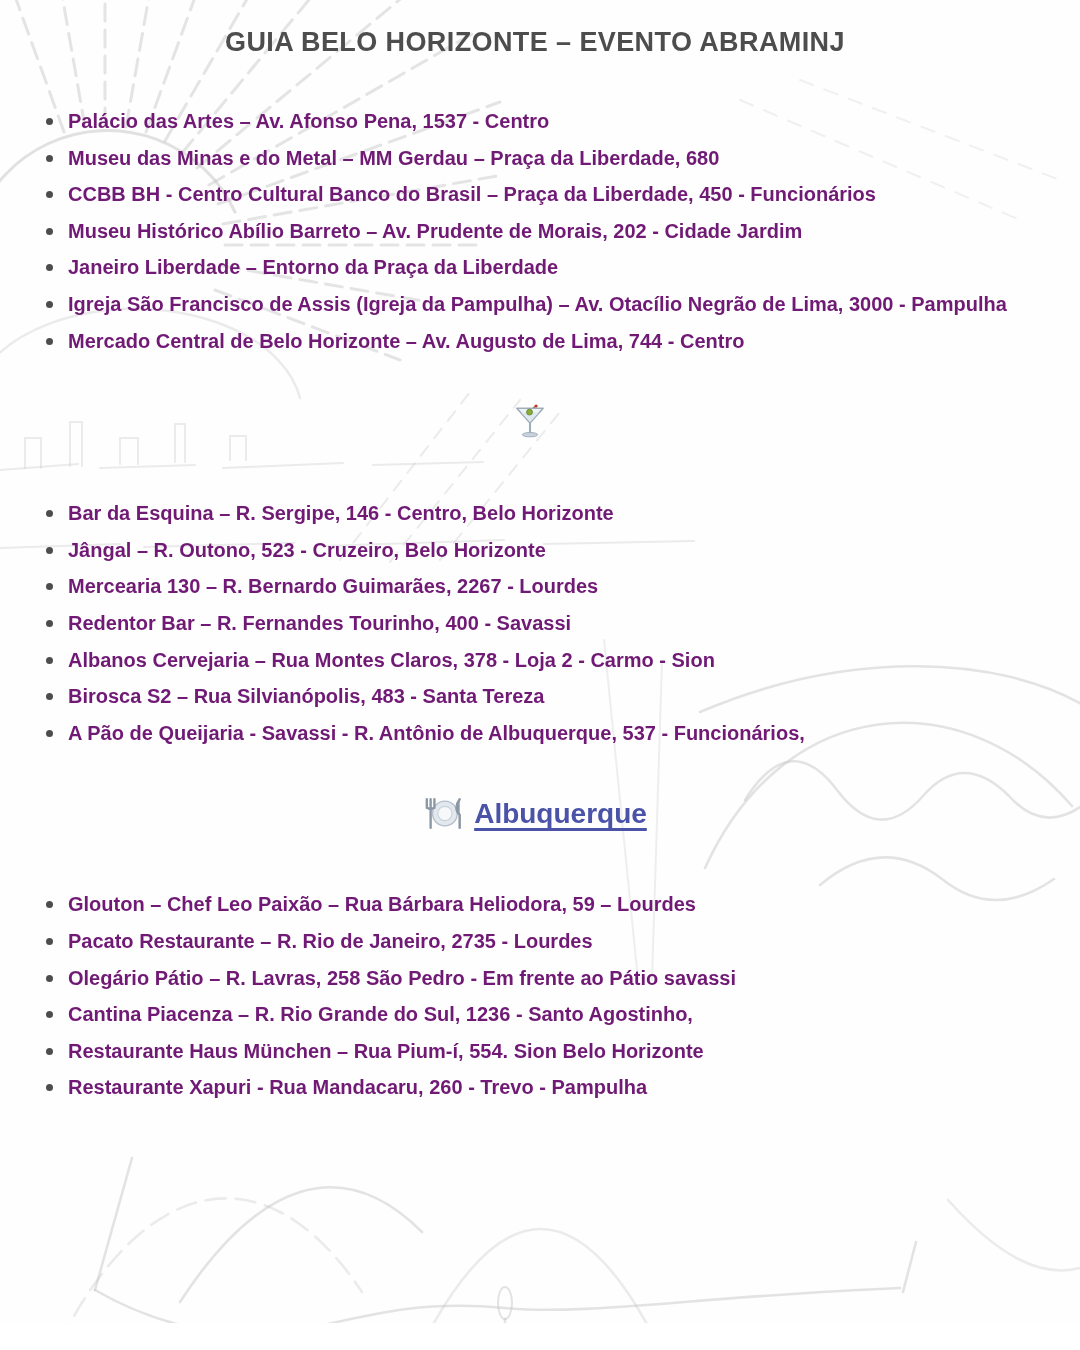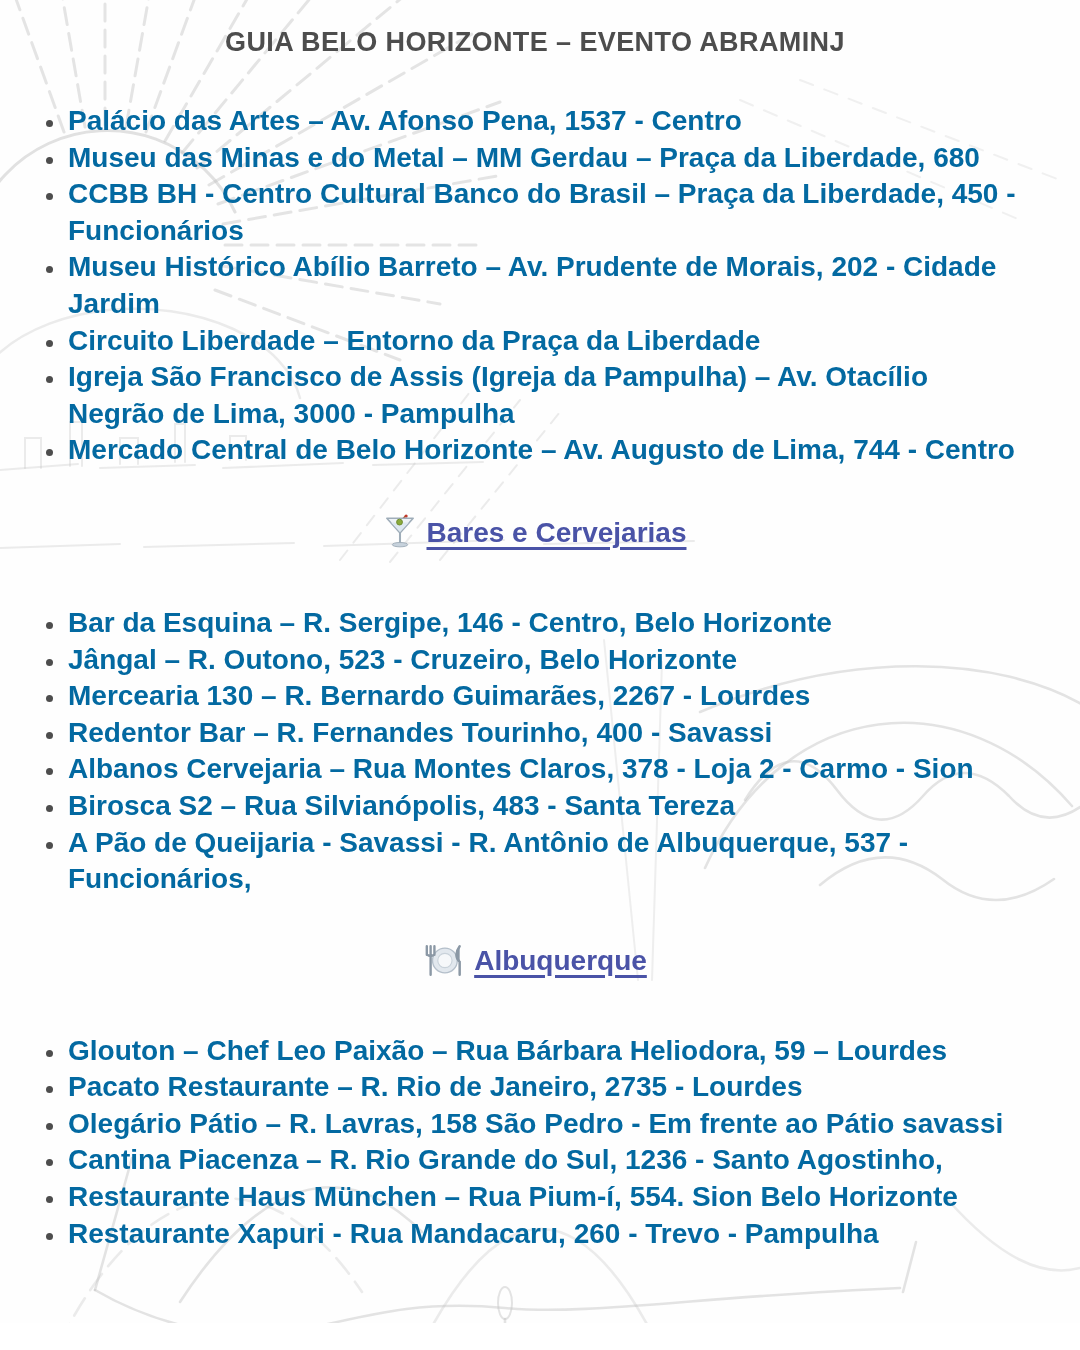--- a/index.html
+++ b/index.html
@@ -54,25 +54,25 @@
     text-decoration-thickness: 2.5px;
     text-underline-offset: 5px;
     cursor: pointer;
   }
   ul.place-list {
     margin: 45px 0 0 0;
     padding: 0 0 0 24px;
     list-style: disc;
   }
   ul.place-list li {
-    font-size: 28px;
+    font-size: 20px;
     font-weight: 700;
     line-height: 36.6px;
     padding-left: 2px;
-    color: #0369a1;
+    color: #701a75;
   }
   ul.place-list li::marker {
     color: #4d4d4d;
     font-size: 22px;
   }
 </style>
 </head>
 <body>
 
 <div class="page">
@@ -134,37 +134,37 @@
 
   <div class="content">
 
     <p class="doc-title">GUIA BELO HORIZONTE – EVENTO ABRAMINJ</p>
 
     <ul class="place-list">
         <li>Palácio das Artes – Av. Afonso Pena, 1537 - Centro</li>
         <li>Museu das Minas e do Metal – MM Gerdau – Praça da Liberdade, 680</li>
         <li>CCBB BH - Centro Cultural Banco do Brasil – Praça da Liberdade, 450 - Funcionários</li>
         <li>Museu Histórico Abílio Barreto – Av. Prudente de Morais, 202 - Cidade Jardim</li>
-        <li>Circuito Liberdade – Entorno da Praça da Liberdade</li>
+        <li>Janeiro Liberdade – Entorno da Praça da Liberdade</li>
         <li>Igreja São Francisco de Assis (Igreja da Pampulha) – Av. Otacílio Negrão de Lima, 3000 - Pampulha</li>
         <li>Mercado Central de Belo Horizonte – Av. Augusto de Lima, 744 - Centro</li>
       </ul>
 
     <p class="section-heading">
       <span class="heading-icon">
         <svg width="32" height="37" viewBox="0 0 34 38">
           <line x1="23.5" y1="2" x2="13" y2="12.5" stroke="#a0522d" stroke-width="1.7"></line>
           <circle cx="23.5" cy="2.6" r="1.7" fill="#c0392b"></circle>
           <path d="M3 5 H31 L17 20.5 Z" fill="#eef3f7" stroke="#9fadb9" stroke-width="1.7" stroke-linejoin="round"></path>
           <path d="M7.5 9.5 H26.5 L17 19.5 Z" fill="#dde8f1"></path>
           <circle cx="16.5" cy="9" r="3.1" fill="#8aab3c" stroke="#6d8a2c" stroke-width="1"></circle>
           <line x1="17" y1="20.5" x2="17" y2="31" stroke="#9fadb9" stroke-width="2.2"></line>
           <ellipse cx="17" cy="33" rx="8.2" ry="2.3" fill="#c7d2dc" stroke="#9fadb9" stroke-width="1"></ellipse>
         </svg>
-      </span><a class="heading-link">Bares e Cervejarias</a>
+      </span>
     </p>
     <ul class="place-list">
         <li>Bar da Esquina – R. Sergipe, 146 - Centro, Belo Horizonte</li>
         <li>Jângal – R. Outono, 523 - Cruzeiro, Belo Horizonte</li>
         <li>Mercearia 130 – R. Bernardo Guimarães, 2267 - Lourdes</li>
         <li>Redentor Bar – R. Fernandes Tourinho, 400 - Savassi</li>
         <li>Albanos Cervejaria – Rua Montes Claros, 378 - Loja 2 - Carmo - Sion</li>
         <li>Birosca S2 – Rua Silvianópolis, 483 - Santa Tereza</li>
         <li>A Pão de Queijaria - Savassi - R. Antônio de Albuquerque, 537 - Funcionários,</li>
       </ul>
@@ -175,20 +175,20 @@
           <circle cx="23" cy="18" r="13" fill="#e2e8ee" stroke="#b4bfca" stroke-width="1.4"></circle>
           <circle cx="23" cy="18" r="7.5" fill="#f6f8fa" stroke="#c9d2da" stroke-width="1.2"></circle>
           <path d="M4 3 v9 M8 3 v9 M12 3 v9 M4 11.5 q4 3.5 8 0 M8 12 v21" fill="none" stroke="#8b98a5" stroke-width="2.5" stroke-linecap="round"></path>
           <path d="M38.5 3 c-4.5 6 -4.5 12.5 0 16.5 V33" fill="#8b98a5" stroke="#8b98a5" stroke-width="2.6" stroke-linecap="round"></path>
         </svg>
       </span><a class="heading-link">Albuquerque</a>
     </p>
     <ul class="place-list">
         <li>Glouton – Chef Leo Paixão – Rua Bárbara Heliodora, 59 – Lourdes</li>
         <li>Pacato Restaurante – R. Rio de Janeiro, 2735 - Lourdes</li>
-        <li>Olegário Pátio – R. Lavras, 158 São Pedro - Em frente ao Pátio savassi</li>
+        <li>Olegário Pátio – R. Lavras, 258 São Pedro - Em frente ao Pátio savassi</li>
         <li>Cantina Piacenza – R. Rio Grande do Sul, 1236 - Santo Agostinho,</li>
         <li>Restaurante Haus München – Rua Pium-í, 554. Sion Belo Horizonte</li>
         <li>Restaurante Xapuri - Rua Mandacaru, 260 - Trevo - Pampulha</li>
       </ul>
 
   </div>
 </div>
 
 </body></html>

